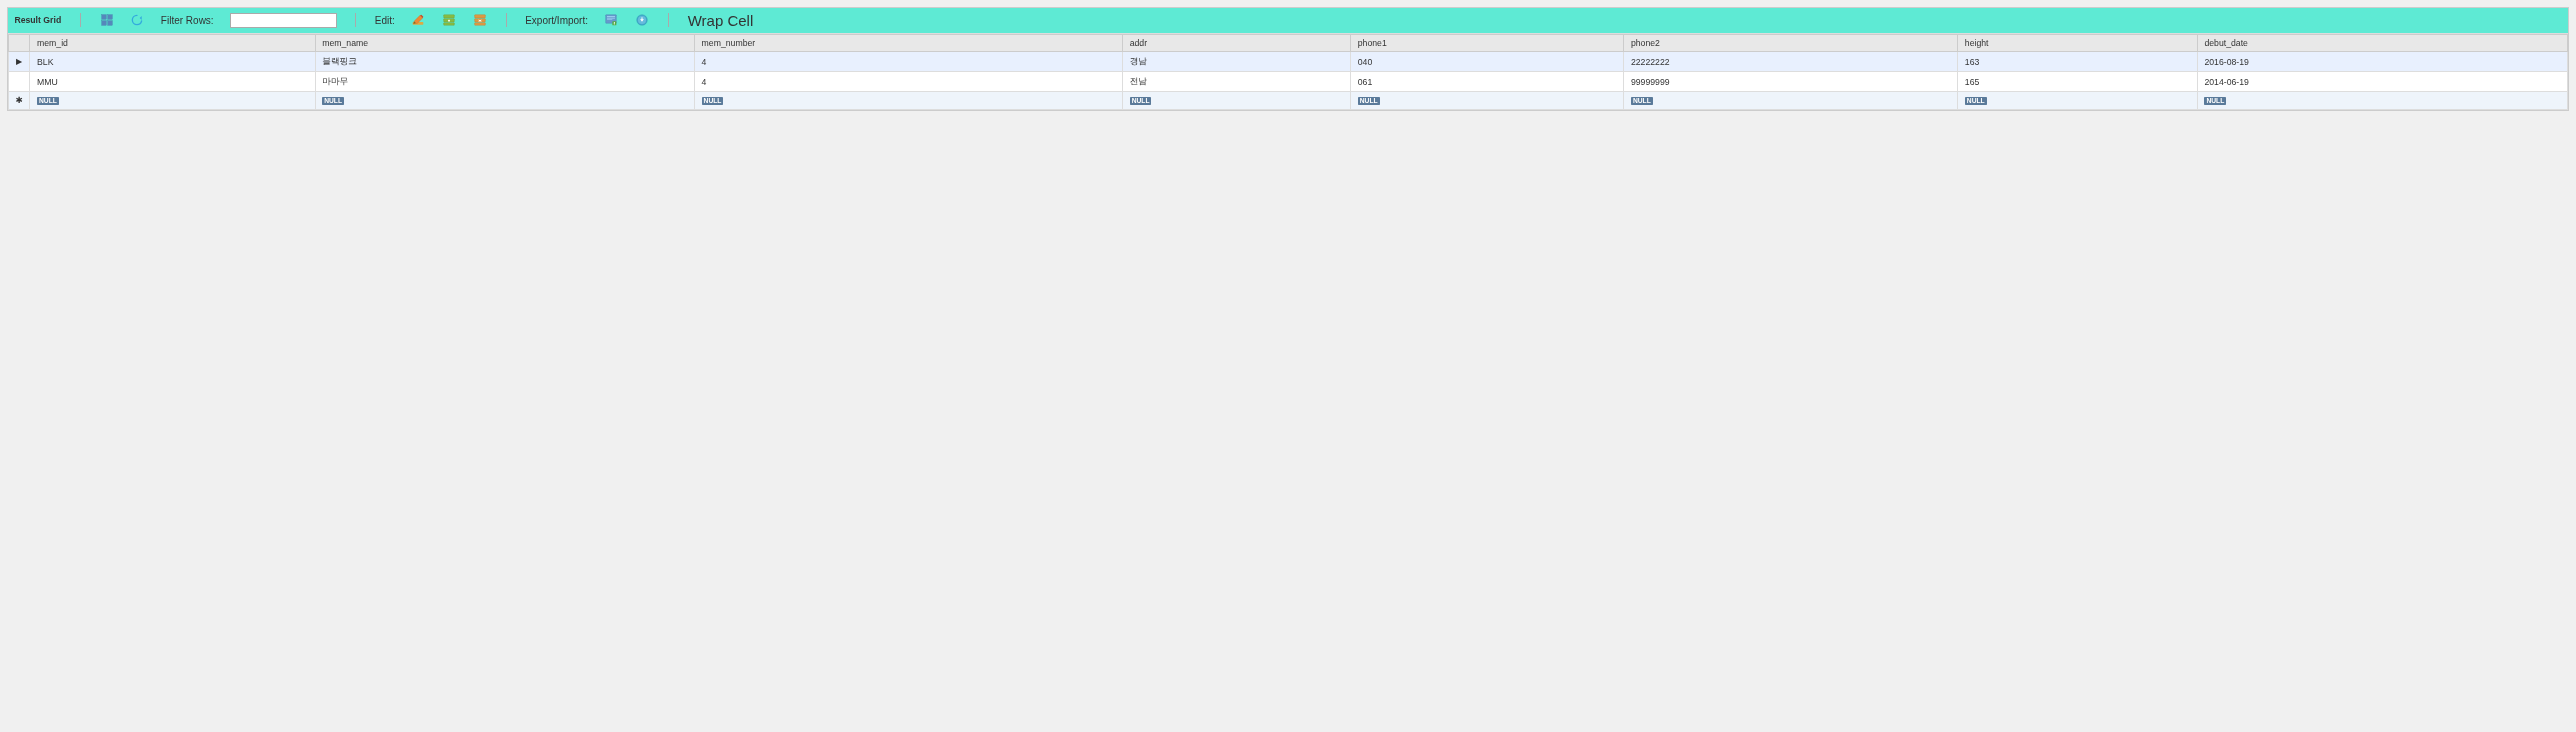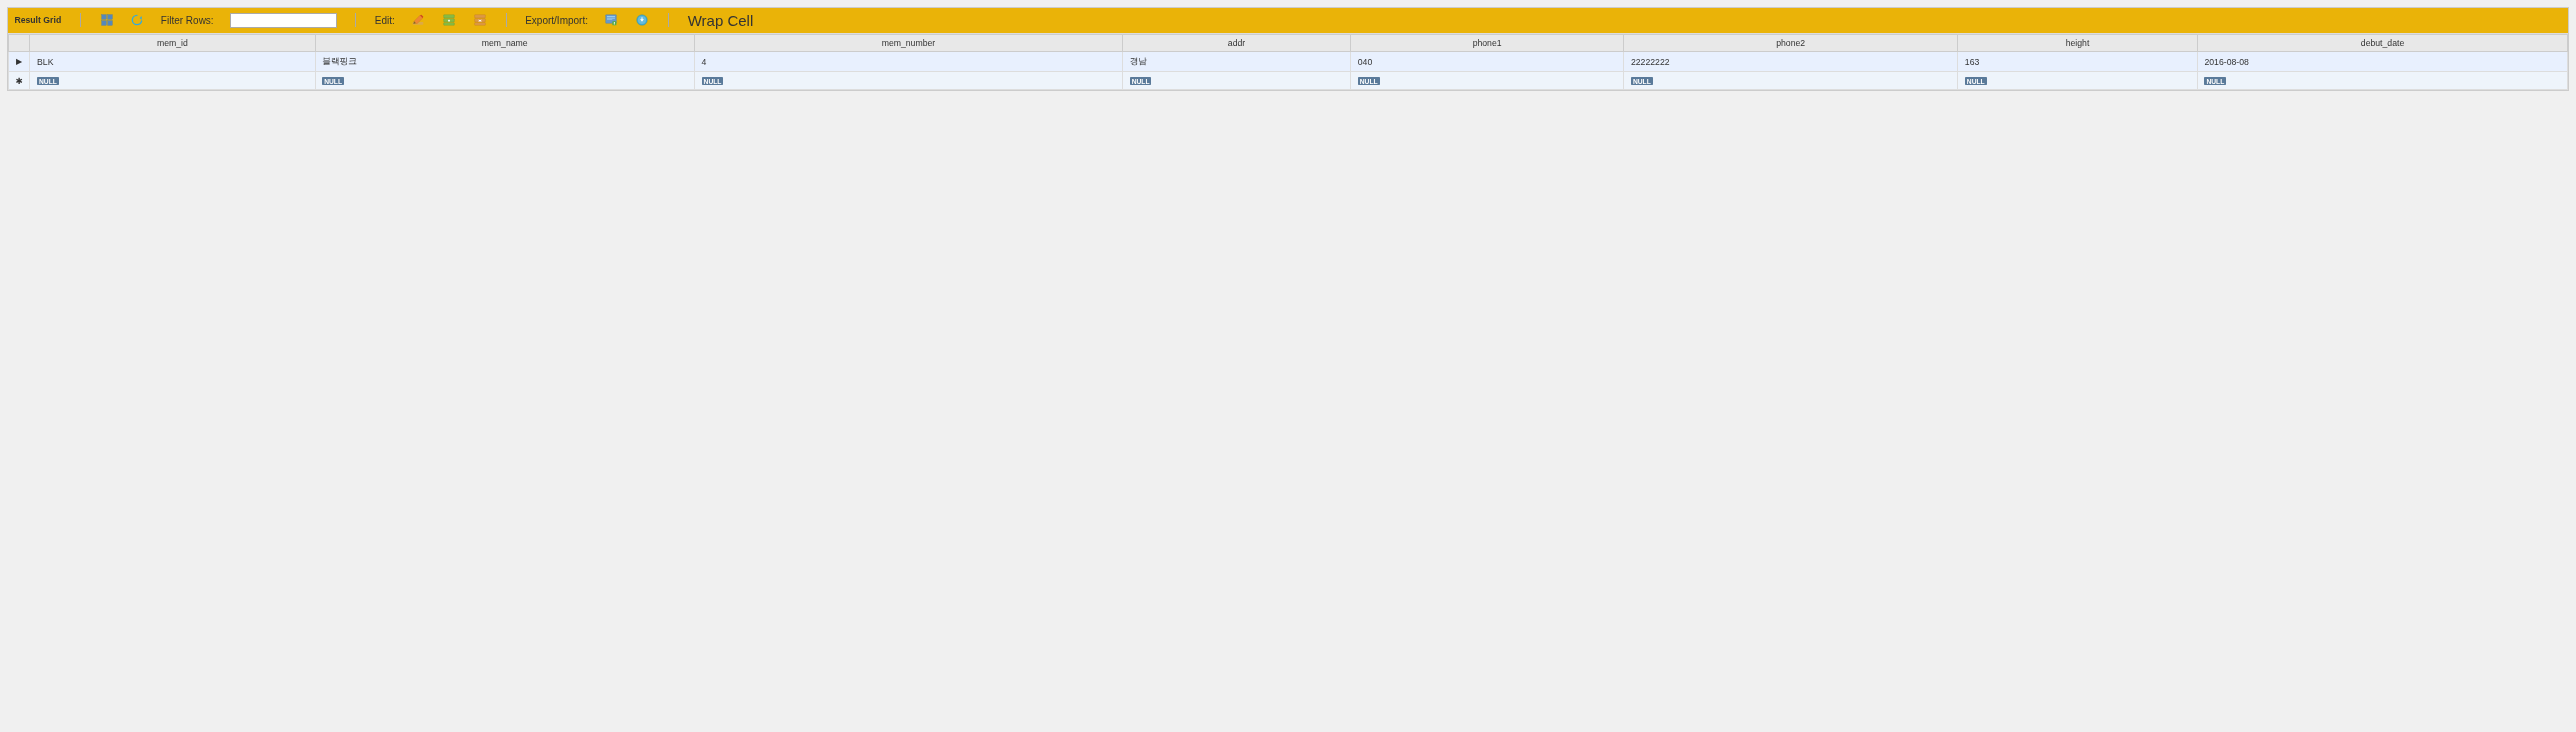--- a/index.html
+++ b/index.html
@@ -19,21 +19,21 @@
       background: #ffffff;
       border: 0.7px solid #ccc;
       margin: 6.7px;
       padding: 0;
     }
 
     .toolbar {
       display: flex;
       align-items: center;
       padding: 4px 6.7px;
-      background: #eab308;
+      background: #5eead4;
       border-bottom: 0.7px solid #ddd;
       gap: 16px;
       flex-wrap: nowrap;
     }
 
     .toolbar-label {
       font-weight: bold;
       font-size: 8.7px;
       color: #333;
       white-space: nowrap;
@@ -85,21 +85,21 @@
     .data-table {
       width: 100%;
       border-collapse: collapse;
       font-size: 8.7px;
     }
 
     .data-table th {
       background: #e8e8e8;
       border: 0.7px solid #ccc;
       padding: 3.4px 6.7px;
-      text-align: center;
+      text-align: left;
       font-weight: normal;
       color: #333;
       white-space: nowrap;
     }
 
     .data-table th.row-selector {
       width: 20px;
       text-align: center;
     }
 
@@ -255,21 +255,32 @@
     <tbody id="table-body">
     <tr class="active-row">
           <td class="row-indicator">▶</td>
           <td>BLK</td>
           <td>블랙핑크</td>
           <td>4</td>
           <td>경남</td>
           <td>040</td>
           <td>22222222</td>
           <td>163</td>
-          <td>2016-08-08</td>
+          <td>2016-08-19</td>
+        </tr>
+        <tr>
+          <td class="row-indicator"></td>
+          <td>MMU</td>
+          <td>마마무</td>
+          <td>4</td>
+          <td>전남</td>
+          <td>061</td>
+          <td>99999999</td>
+          <td>165</td>
+          <td>2014-06-19</td>
         </tr>
         <tr class="null-row">
           <td class="row-indicator star-indicator">✱</td>
           <td><span class="null-badge">NULL</span></td>
           <td><span class="null-badge">NULL</span></td>
           <td><span class="null-badge">NULL</span></td>
           <td><span class="null-badge">NULL</span></td>
           <td><span class="null-badge">NULL</span></td>
           <td><span class="null-badge">NULL</span></td>
           <td><span class="null-badge">NULL</span></td>

